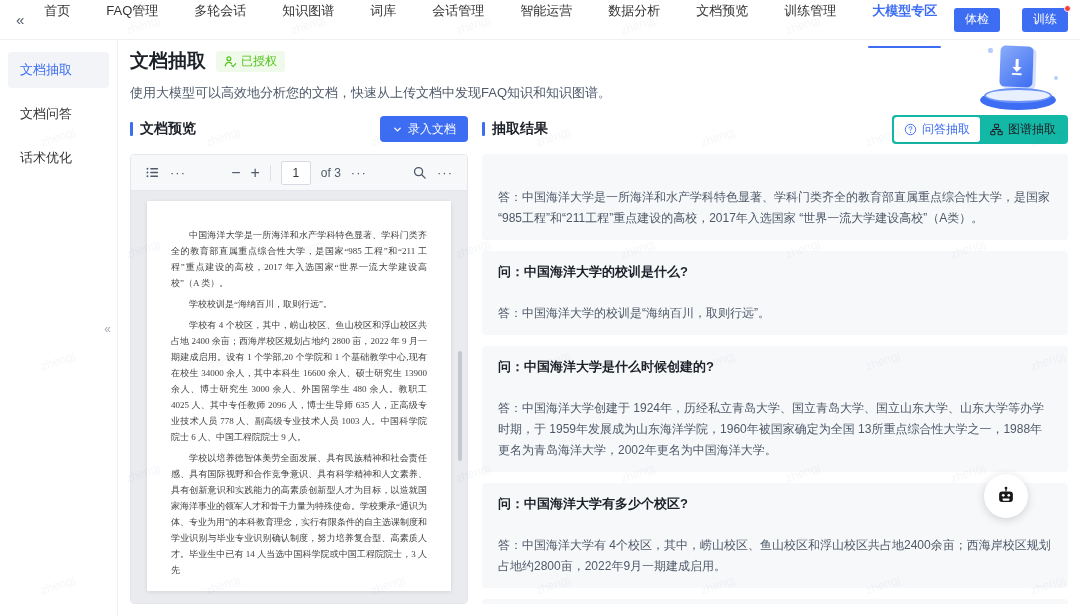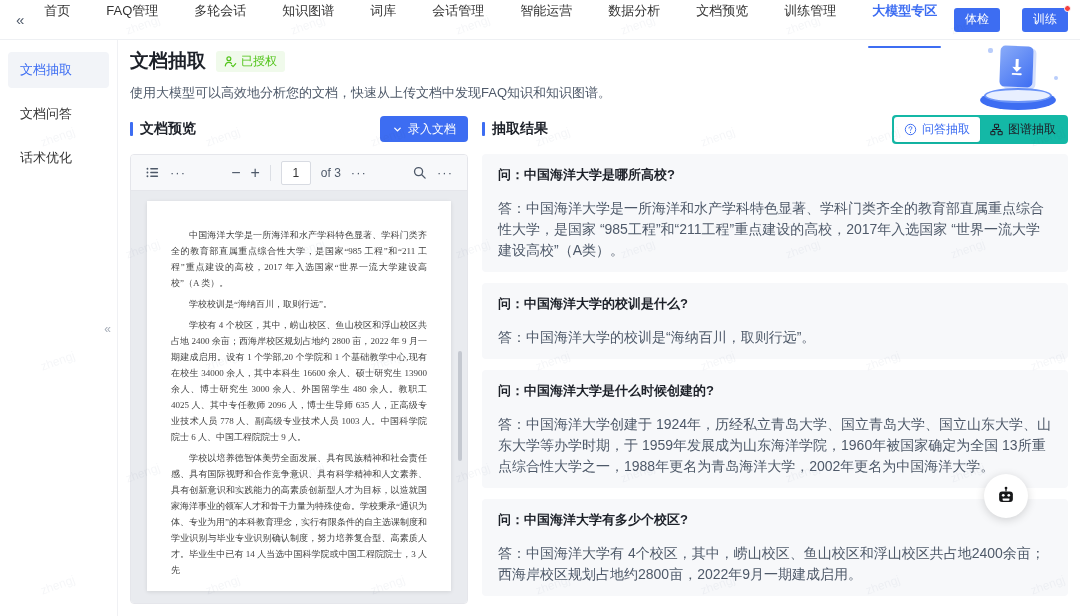--- a/index.html
+++ b/index.html
@@ -67,21 +67,21 @@
   .doc-page p { font-family:"Liberation Serif","DejaVu Serif",serif; font-size:9px; line-height:16px; color:#3f3f3f; text-indent:2em; margin-bottom:5px; text-align:justify; }
   .doc-scrollbar { position:absolute; right:5px; top:160px; width:4px; height:110px; border-radius:2px; background:#c4c8d0; cursor:pointer; }
 
   
   .toggle { display:flex; background:#14b8a6; border-radius:4px; padding:2px; font-size:12px; }
   .toggle-item { display:flex; align-items:center; gap:5px; padding:4px 10px; border-radius:3px; color:#1d2129; cursor:pointer; white-space:nowrap; }
   .toggle-item.active { background:#fff; color:#3d6df2; box-shadow:0 1px 2px rgba(0,0,0,.06); }
   .qa-list { flex:1; min-height:0; display:flex; flex-direction:column; gap:11px; overflow:hidden; }
   .qa-card { background:#f7f8fa; border-radius:4px; padding:11px 16px; flex-shrink:0; }
   .qa-q { font-size:13px; font-weight:bold; color:#1d2129; line-height:19px; }
-  .qa-a { font-size:14px; color:#4e5969; line-height:21px; margin-top:14px; }
+  .qa-a { font-size:12px; color:#4e5969; line-height:21px; margin-top:22px; }
 
   
   .robot-fab { position:absolute; left:984px; top:474px; width:44px; height:44px; border-radius:50%; background:#fff; box-shadow:0 2px 10px rgba(0,0,0,.16); display:flex; align-items:center; justify-content:center; cursor:pointer; z-index:60; }
 
   
   .wm-layer { position:absolute; inset:0; pointer-events:none; z-index:50; overflow:hidden; }
   .wm-layer span { position:absolute; transform:rotate(-20deg); font-size:12px; color:rgba(60,80,120,.05); white-space:nowrap; }
 </style>
 </head>
 <body>
@@ -240,21 +240,20 @@
                     <rect x="10" y="10.5" width="5" height="4" rx="1"></rect>
                     <path d="M8 5.5V8M8 8H3.5v2.5M8 8h4.5v2.5"></path>
                   </svg>
                 <span>图谱抽取</span>
               </div>
             </div>
           </div>
           <div class="qa-list">
 
               <div class="qa-card">
-                <div class="qa-q"><span>问：</span><span>中国海洋大学是哪所高校?</span></div>
                 <div class="qa-a"><span>答：</span><span>中国海洋大学是一所海洋和水产学科特色显著、学科门类齐全的教育部直属重点综合性大学，是国家 “985工程”和“211工程”重点建设的高校，2017年入选国家 “世界一流大学建设高校”（A类）。</span></div>
               </div>
 
               <div class="qa-card">
                 <div class="qa-q"><span>问：</span><span>中国海洋大学的校训是什么?</span></div>
                 <div class="qa-a"><span>答：</span><span>中国海洋大学的校训是“海纳百川，取则行远”。</span></div>
               </div>
 
               <div class="qa-card">
                 <div class="qa-q"><span>问：</span><span>中国海洋大学是什么时候创建的?</span></div>

